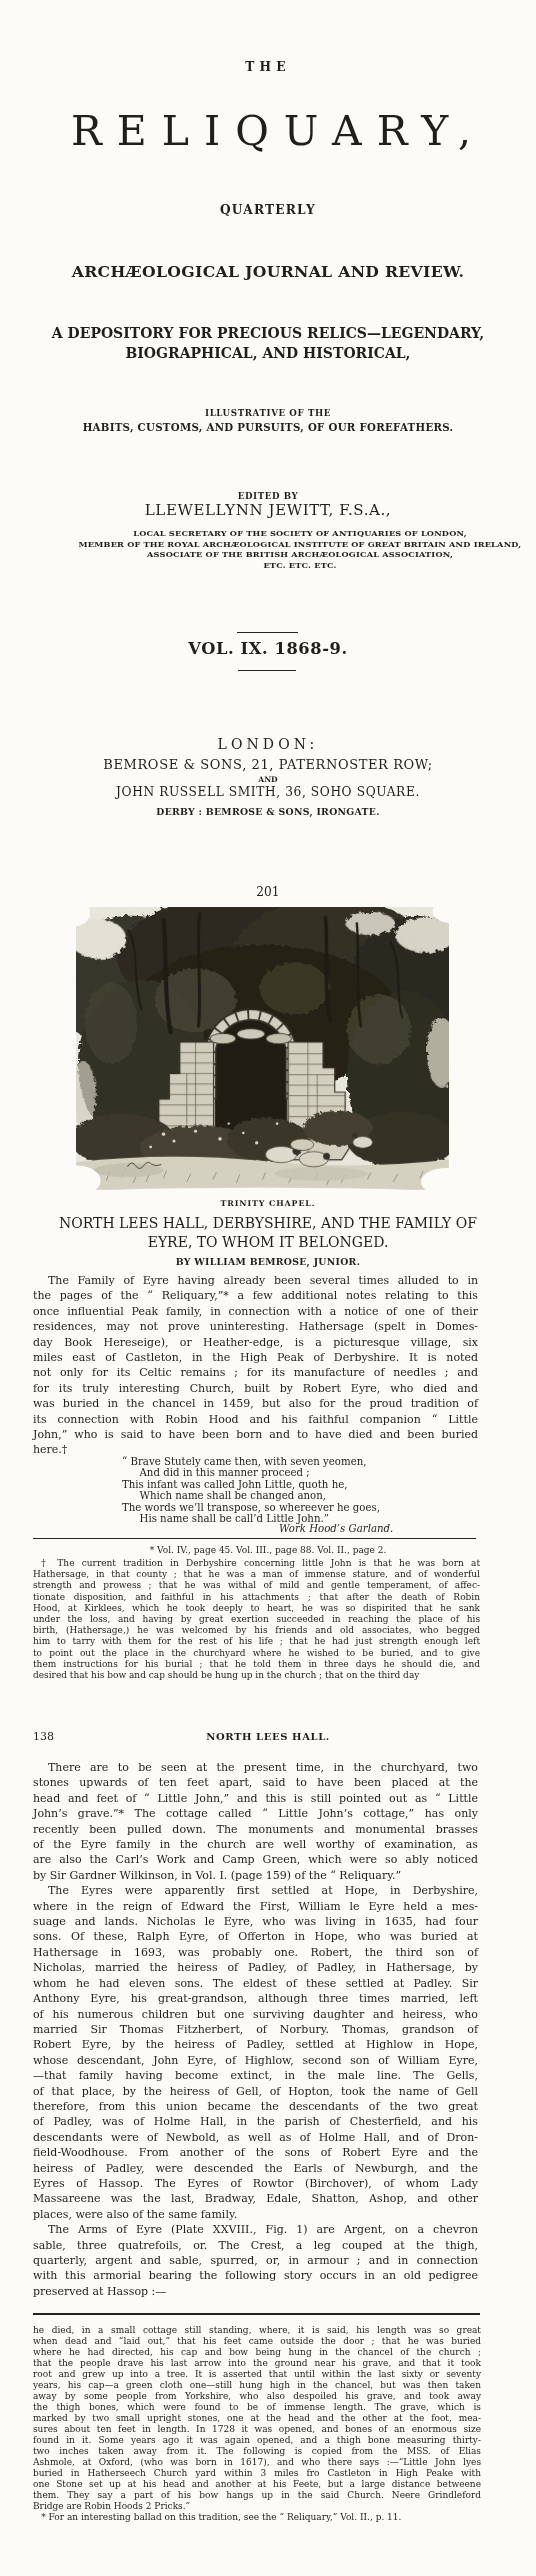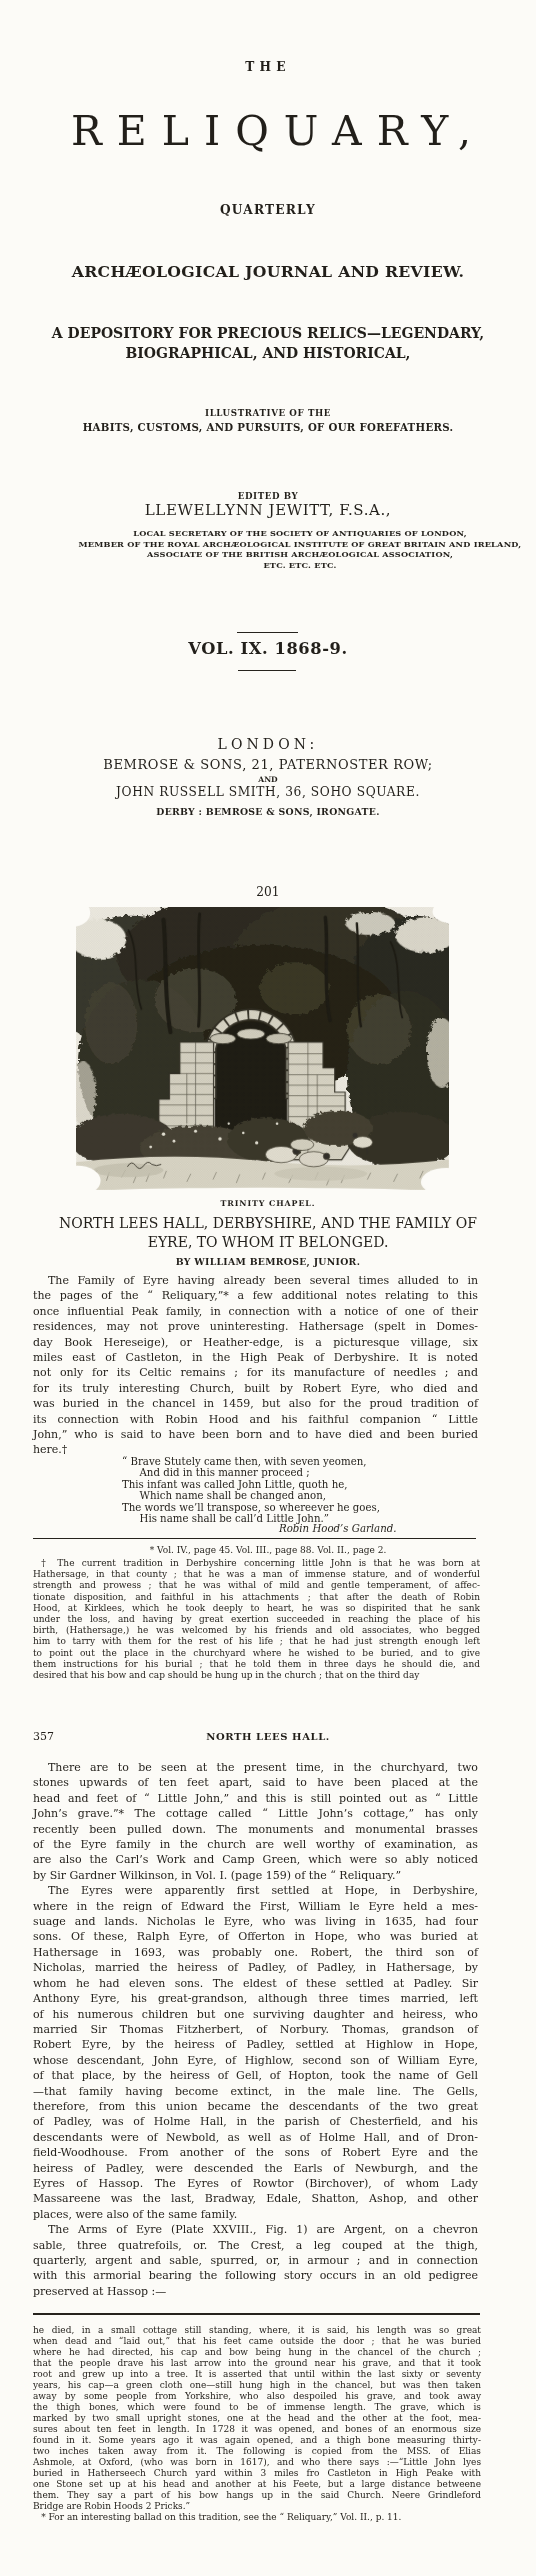--- a/index.html
+++ b/index.html
@@ -267,39 +267,39 @@
     </div>
 
   <div class="poem">
       <div class="bl">“ Brave Stutely came then, with seven yeomen,</div>
       <div class="bl p2">And did in this manner proceed ;</div>
       <div class="bl">This infant was called John Little, quoth he,</div>
       <div class="bl p2">Which name shall be changed anon,</div>
       <div class="bl">The words we’ll transpose, so whereever he goes,</div>
       <div class="bl p2">His name shall be call’d Little John.”</div>
     </div>
-  <div class="attr">Robin Hood’s Garland.</div>
+  <div class="attr">Work Hood’s Garland.</div>
 
   <div class="rule rule-fn1"></div>
   <div class="c t-fnref">* Vol. IV., page 45.   Vol. III., page 88.   Vol. II., page 2.</div>
   <div class="textblock fn fn201">
       <div class="bl ind">† The current tradition in Derbyshire concerning little John is that he was born at</div>
       <div class="bl">Hathersage, in that county ; that he was a man of immense stature, and of wonderful</div>
       <div class="bl">strength and prowess ; that he was withal of mild and gentle temperament, of affec-</div>
       <div class="bl">tionate disposition, and faithful in his attachments ; that after the death of Robin</div>
       <div class="bl">Hood, at Kirklees, which he took deeply to heart, he was so dispirited that he sank</div>
       <div class="bl">under the loss, and having by great exertion succeeded in reaching the place of his</div>
       <div class="bl">birth, (Hathersage,) he was welcomed by his friends and old associates, who begged</div>
       <div class="bl">him to tarry with them for the rest of his life ; that he had just strength enough left</div>
       <div class="bl">to point out the place in the churchyard where he wished to be buried, and to give</div>
       <div class="bl">them instructions for his burial ; that he told them in three days he should die, and</div>
       <div class="bl last">desired that his bow and cap should be hung up in the church ; that on the third day</div>
     </div>
 
-  <div class="t-p202">357</div>
+  <div class="t-p202">138</div>
   <div class="c t-rh">NORTH LEES HALL.</div>
 
   <div class="textblock body202">
       <div class="bl ind">There are to be seen at the present time, in the churchyard, two</div>
       <div class="bl">stones upwards of ten feet apart, said to have been placed at the</div>
       <div class="bl">head and feet of “ Little John,” and this is still pointed out as “ Little</div>
       <div class="bl">John’s grave.”*  The cottage called “ Little John’s cottage,” has only</div>
       <div class="bl">recently been pulled down.  The monuments and monumental brasses</div>
       <div class="bl">of the Eyre family in the church are well worthy of examination, as</div>
       <div class="bl">are also the Carl’s Work and Camp Green, which were so ably noticed</div>
@@ -309,22 +309,22 @@
       <div class="bl">suage and lands.  Nicholas le Eyre, who was living in 1635, had four</div>
       <div class="bl">sons.  Of these, Ralph Eyre, of Offerton in Hope, who was buried at</div>
       <div class="bl">Hathersage in 1693, was probably one.  Robert, the third son of</div>
       <div class="bl">Nicholas, married the heiress of Padley, of Padley, in Hathersage, by</div>
       <div class="bl">whom he had eleven sons.  The eldest of these settled at Padley.  Sir</div>
       <div class="bl">Anthony Eyre, his great-grandson, although three times married, left</div>
       <div class="bl">of his numerous children but one surviving daughter and heiress, who</div>
       <div class="bl">married Sir Thomas Fitzherbert, of Norbury.  Thomas, grandson of</div>
       <div class="bl">Robert Eyre, by the heiress of Padley, settled at Highlow in Hope,</div>
       <div class="bl">whose descendant, John Eyre, of Highlow, second son of William Eyre,</div>
+      <div class="bl">—that family having become extinct, in the male line.  The Gells,</div>
       <div class="bl">of that place, by the heiress of Gell, of Hopton, took the name of Gell</div>
-      <div class="bl">—that family having become extinct, in the male line.  The Gells,</div>
       <div class="bl">therefore, from this union became the descendants of the two great</div>
       <div class="bl">of Padley, was of Holme Hall, in the parish of Chesterfield, and his</div>
       <div class="bl">descendants were of Newbold, as well as of Holme Hall, and of Dron-</div>
       <div class="bl">field-Woodhouse.  From another of the sons of Robert Eyre and the</div>
       <div class="bl">heiress of Padley, were descended the Earls of Newburgh, and the</div>
       <div class="bl">Eyres of Hassop.  The Eyres of Rowtor (Birchover), of whom Lady</div>
       <div class="bl">Massareene was the last, Bradway, Edale, Shatton, Ashop, and other</div>
       <div class="bl last">places, were also of the same family.</div>
       <div class="bl ind">The Arms of Eyre (Plate XXVIII., Fig. 1) are Argent, on a chevron</div>
       <div class="bl">sable, three quatrefoils, or.  The Crest, a leg couped at the thigh,</div>

